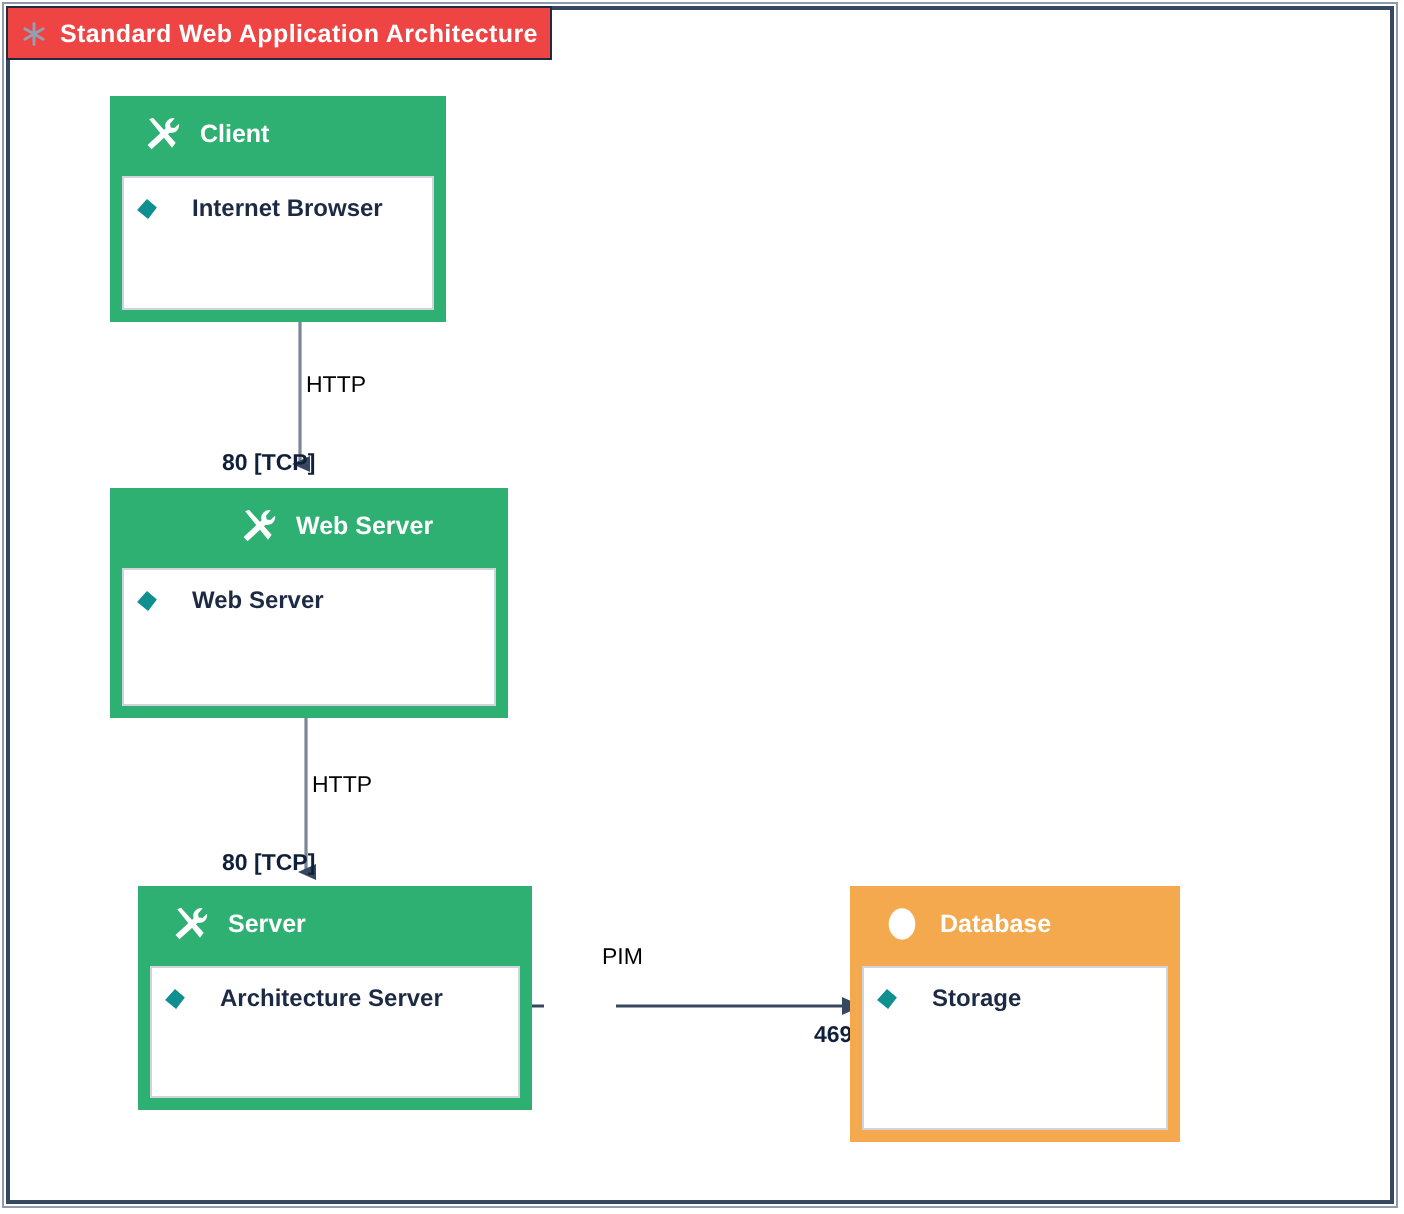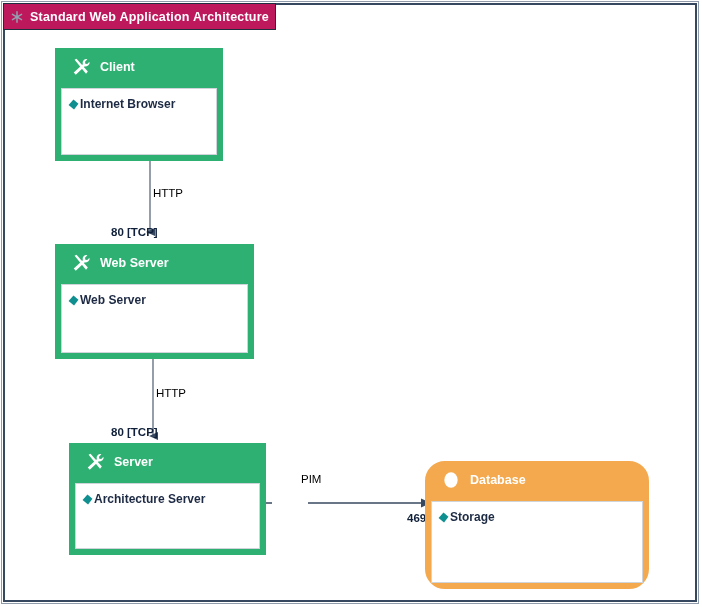--- a/index.html
+++ b/index.html
@@ -34,21 +34,21 @@
     box-sizing: border-box;
     background: #ffffff;
   }
 
   
   .titlebar {
     position: absolute;
     left: 3px;
     top: 3px;
     height: 27px;
-    background: #be185d;
+    background: #ef4444;
     border: 1px solid #1f2c40;
     box-sizing: border-box;
     display: flex;
     align-items: center;
     padding: 0 10px 0 6px;
     z-index: 5;
   }
   .titlebar-icon {
     width: 14px; height: 14px;
     margin-right: 6px;
@@ -101,20 +101,21 @@
     bottom: 4px;
     background: #ffffff;
     border: 1px solid #cfd4da;
     box-sizing: border-box;
     padding: 8px 6px 0 6px;
   }
   .node-item {
     display: flex;
     align-items: center;
     margin-bottom: 4px;
+    gap: 16px;
   }
   .node-item-bullet {
     width: 11px; height: 11px;
     flex: 0 0 auto;
     margin-right: 1px;
     display: block;
   }
   .node-item-label {
     color: #1d2a44;
     font-size: 12px;
@@ -208,21 +209,21 @@
     <div class="node-body">
       <div class="node-item">
         <svg class="node-item-bullet" viewBox="0 0 12 12">
           <path d="M6 0.6 L11.4 5.2 L6.6 11.4 L0.6 6.6 Z" fill="#0f8f8f"></path>
         </svg>
         <span class="node-item-label">Internet Browser</span>
       </div>
     </div>
   </div>
 
-  <div class="node" style="left:55px; top:244px; width:199px; height:115px;">
+  <div class="node" style="left:55px; top:244px; width:199px; height:115px;padding-left:48px;">
     <div class="node-header">
       <svg class="node-header-icon" viewBox="0 0 24 24">
         <g fill="#ffffff">
           <path d="M4.3 3.2 L6.6 2.2 L20.2 17.3 L18.0 20.2 Z"></path>
           <path d="M19.6 2.6 a4.6 4.6 0 0 0 -5.4 6.0 L3.3 18.6 l2.4 2.6 L16.6 11.2 a4.6 4.6 0 0 0 5.6 -5.4 l-2.7 2.6 l-2.3 -0.3 l-0.4 -2.3 z"></path>
         </g>
       </svg>
       <span class="node-header-title">Web Server</span>
     </div>
     <div class="node-body">
@@ -248,21 +249,21 @@
     <div class="node-body">
       <div class="node-item">
         <svg class="node-item-bullet" viewBox="0 0 12 12">
           <path d="M6 0.6 L11.4 5.2 L6.6 11.4 L0.6 6.6 Z" fill="#0f8f8f"></path>
         </svg>
         <span class="node-item-label">Architecture Server</span>
       </div>
     </div>
   </div>
 
-  <div class="node db" style="left:425px; top:461px; width:224px; height:128px;border-radius:20px;">
+  <div class="node db" style="left:425px; top:443px; width:165px; height:128px;">
     <div class="node-header">
       <svg class="node-header-icon" viewBox="0 0 24 24">
         <ellipse cx="12" cy="12" rx="8" ry="9.4" fill="#ffffff"></ellipse>
       </svg>
       <span class="node-header-title">Database</span>
     </div>
     <div class="node-body">
       <div class="node-item">
         <svg class="node-item-bullet" viewBox="0 0 12 12">
           <path d="M6 0.6 L11.4 5.2 L6.6 11.4 L0.6 6.6 Z" fill="#0f8f8f"></path>

